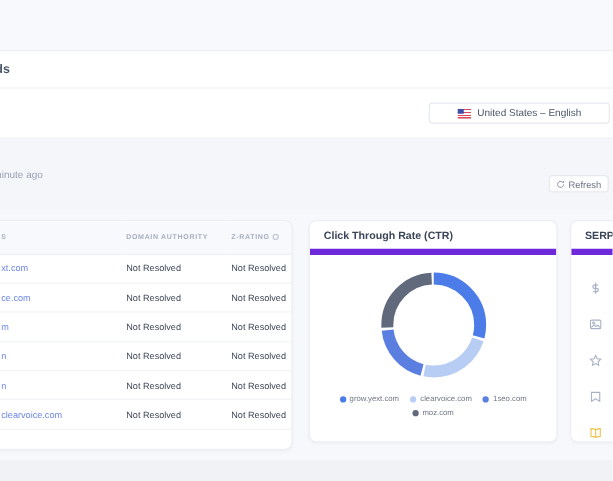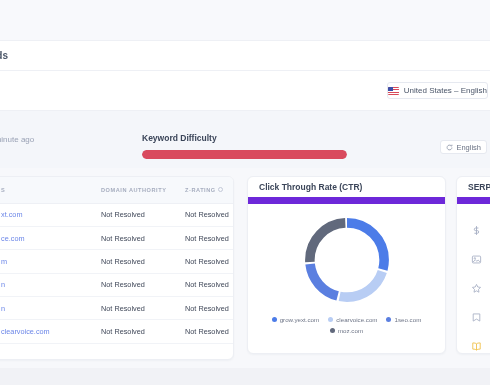--- a/index.html
+++ b/index.html
@@ -31,21 +31,21 @@
   }
 
   
   .locale-bar {
     position: absolute; left: 0; top: 71px; width: 490px; height: 40px;
     background: #ffffff; border-bottom: 1px solid #eef0f5;
   }
   .locale-chip {
     position: absolute; right: 2px; top: 11px;
     display: flex; align-items: center; gap: 5px;
-    height: 17px; padding: 0 0;
+    height: 17px; padding: 0 22px;
     border: 1px solid #e6e9f0; border-radius: 3px;
     background: #fff;
   }
   .flag { width: 11px; height: 8px; position: relative; border-radius: 1px; overflow: hidden; flex: none; }
   .flag .fs { position: absolute; left: 0; top: 0; width: 100%; height: 100%;
     background: repeating-linear-gradient(to bottom, #d94a5a 0 1.15px, #ffffff 1.15px 2.3px); }
   .flag .fc { position: absolute; left: 0; top: 0; width: 45%; height: 55%; background: #3c4ea8; }
   .locale-label { font-size: 8px; color: #4a5568; white-space: nowrap; }
 
   
@@ -108,21 +108,21 @@
   .col-z    { width: 50px; }
   td.col-url a { color: #6b86e8; text-decoration: none; font-size: 7.3px; }
   th .zinfo {
     display: inline-block; width: 5px; height: 5px; border-radius: 50%;
     border: .6px solid #c3c9d8; position: relative; top: .5px; margin-left: 2px;
   }
 
   
   .card-head {
     height: 27px; display: flex; align-items: center;
-    padding-left: 11px; border-bottom: 7px solid #6d28d9; text-align: center;
+    padding-left: 11px; border-bottom: 5px solid #6d28d9; text-align: center;
   }
   .card-head .t { font-size: 8.5px; font-weight: bold; color: #3b4559; }
   .donut-wrap { position: relative; height: 112px; display: flex; align-items: center; justify-content: center; }
   .donut { width: 98px; height: 98px; position: relative; }
   .donut svg { display: block; transform: rotate(-90deg); }
 
   .legend {
     display: flex; flex-wrap: wrap; justify-content: center;
     gap: 4px 9px; padding: 0 8px;
   }
@@ -160,33 +160,27 @@
           <span class="fc"></span>
       </span>
       <span class="locale-label">United States – English</span>
     </div>
   </div>
 
   <div class="band"></div>
 
   <div class="updated">a minute ago</div>
 
-  <div class="kd">
-    <div class="kd-label">Keyword Difficulty</div>
-    <div class="kd-track">
-      <div class="kd-fill" id="kdFill" style="width: 100%; background: rgb(217, 74, 94);"></div>
-    </div>
-  </div>
 
   <div class="refresh-btn">
     <svg width="7" height="7" viewBox="0 0 16 16" fill="none" stroke="#8a92a6" stroke-width="1.8">
       <path d="M13.5 8a5.5 5.5 0 1 1-1.9-4.2"></path>
         <path d="M13.6 1.6v2.8h-2.8"></path>
     </svg>
-    <span class="lbl">English</span>
+    <span class="lbl">Refresh</span>
   </div>
 
   <div class="cards">
 
     <div class="card card-table">
       <table class="kw">
         <thead>
           <tr>
             <th class="col-url">S</th>
             <th class="col-da">DOMAIN AUTHORITY</th>

